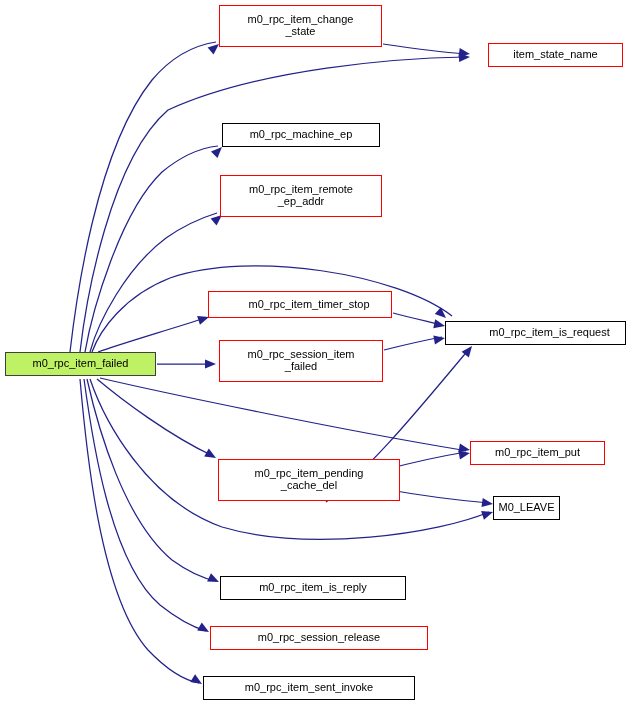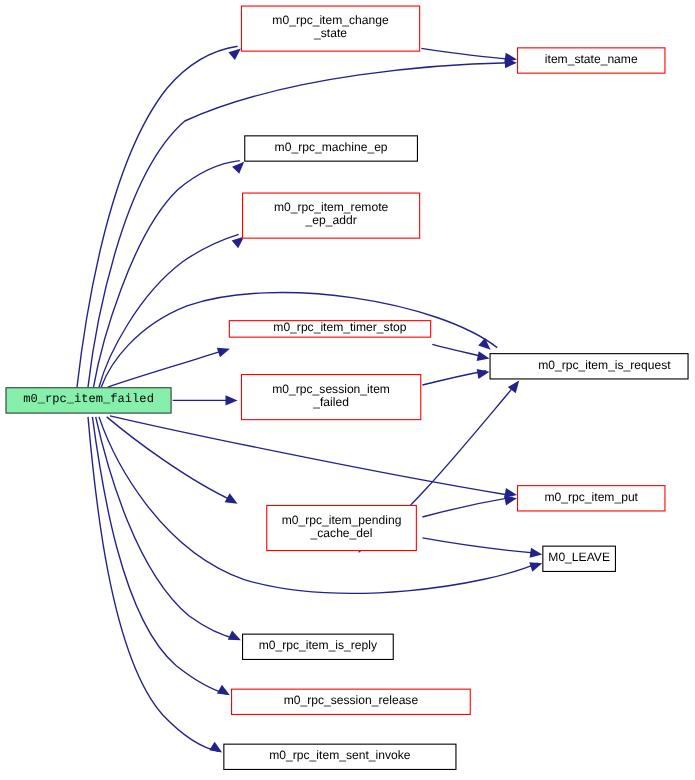--- a/index.html
+++ b/index.html
@@ -33,24 +33,23 @@
     font-size: 11px;
     color: #000000;
     white-space: pre;
     background: #ffffff;
     border: 1.4px solid #000000;
   }
   .node-box.red {
     border-color: #ff0000;
   }
   .node-box.current {
-    background: #86efac;
+    background: #bef264;
     border-color: #404040;
     border-width: 1.6px;
-    font-family: Liberation Mono, monospace;
   }
   .edge-path {
     fill: none;
     stroke: #22228a;
     stroke-width: 1.25px;
   }
   .edge-arrow {
     fill: #22228a;
     stroke: none;
   }
@@ -96,29 +95,29 @@
       <polygon points="0,0 -11,-4.6 -11,4.6" class="edge-arrow" transform="translate(493,504) rotate(8)"></polygon>
       <polygon points="0,0 -11,-4.6 -11,4.6" class="edge-arrow" transform="translate(493,512) rotate(-18)"></polygon>
       <polygon points="0,0 -11,-4.6 -11,4.6" class="edge-arrow" transform="translate(219,582) rotate(25)"></polygon>
       <polygon points="0,0 -11,-4.6 -11,4.6" class="edge-arrow" transform="translate(209,632) rotate(30)"></polygon>
       <polygon points="0,0 -11,-4.6 -11,4.6" class="edge-arrow" transform="translate(202,684) rotate(32)"></polygon>
     </svg>
   <div id="nodes-layer">
       <div class="node-box current" style="left: 5px; top: 352px; width: 151px; height: 24px;">m0_rpc_item_failed</div>
       <div class="node-box red" style="left: 219px; top: 5px; width: 163px; height: 42px;">m0_rpc_item_change
 _state</div>
-      <div class="node-box red" style="left: 470px; top: 43px; width: 135px; height: 24px;">item_state_name</div>
+      <div class="node-box red" style="left: 488px; top: 43px; width: 135px; height: 24px;">item_state_name</div>
       <div class="node-box black" style="left: 222px; top: 123px; width: 158px; height: 24px;">m0_rpc_machine_ep</div>
       <div class="node-box red" style="left: 220px; top: 175px; width: 162px; height: 42px;">m0_rpc_item_remote
 _ep_addr</div>
-      <div class="node-box red" style="left: 208px; top: 291px; width: 184px; height: 16px; padding-left: 18px;">m0_rpc_item_timer_stop</div>
+      <div class="node-box red" style="left: 208px; top: 291px; width: 184px; height: 27px; padding-left: 18px;">m0_rpc_item_timer_stop</div>
       <div class="node-box red" style="left: 219px; top: 340px; width: 164px; height: 42px;">m0_rpc_session_item
 _failed</div>
       <div class="node-box black" style="left: 445px; top: 321px; width: 181px; height: 24px; padding-left: 28px;">m0_rpc_item_is_request</div>
       <div class="node-box red" style="left: 470px; top: 441px; width: 135px; height: 24px;">m0_rpc_item_put</div>
-      <div class="node-box red" style="left: 218px; top: 459px; width: 137px; height: 42px; margin-left: 24px;">m0_rpc_item_pending
+      <div class="node-box red" style="left: 218px; top: 459px; width: 182px; height: 42px;">m0_rpc_item_pending
 _cache_del</div>
       <div class="node-box black" style="left: 493px; top: 496px; width: 67px; height: 24px;">M0_LEAVE</div>
-      <div class="node-box black" style="left: 220px; top: 576px; width: 138px; height: 24px;">m0_rpc_item_is_reply</div>
+      <div class="node-box black" style="left: 220px; top: 576px; width: 186px; height: 24px;">m0_rpc_item_is_reply</div>
       <div class="node-box red" style="left: 210px; top: 626px; width: 218px; height: 24px;">m0_rpc_session_release</div>
       <div class="node-box black" style="left: 203px; top: 676px; width: 212px; height: 24px;">m0_rpc_item_sent_invoke</div>
     </div>
 </div>
 
 </body></html>

